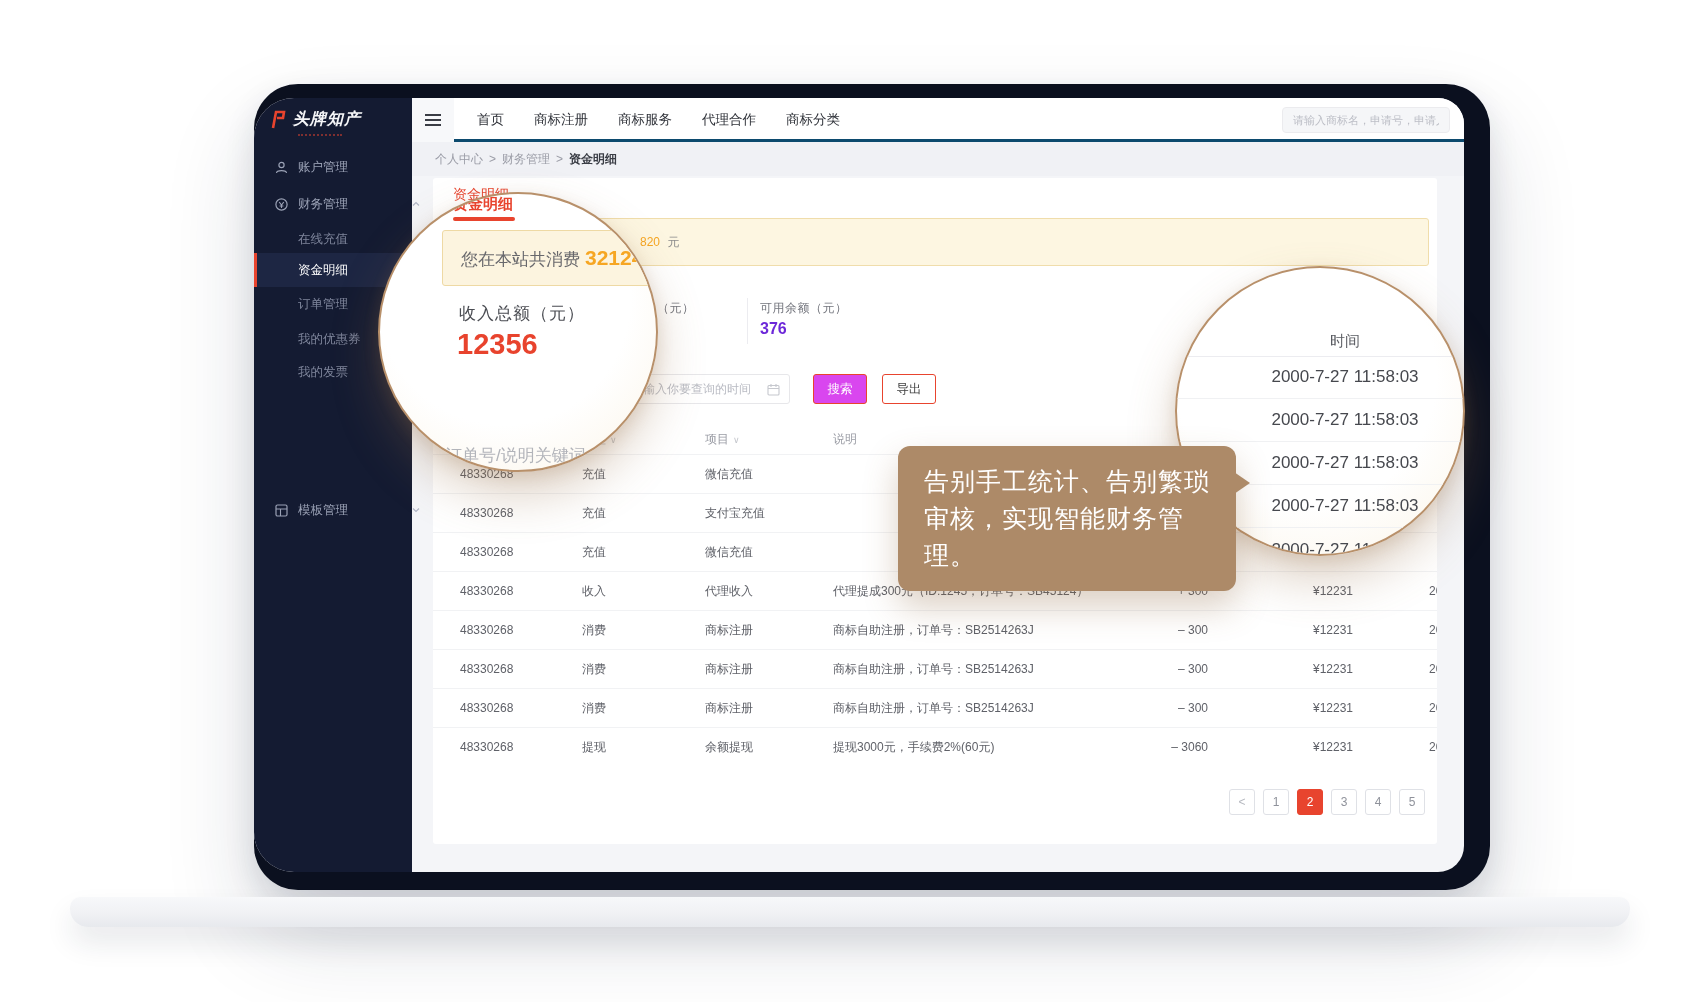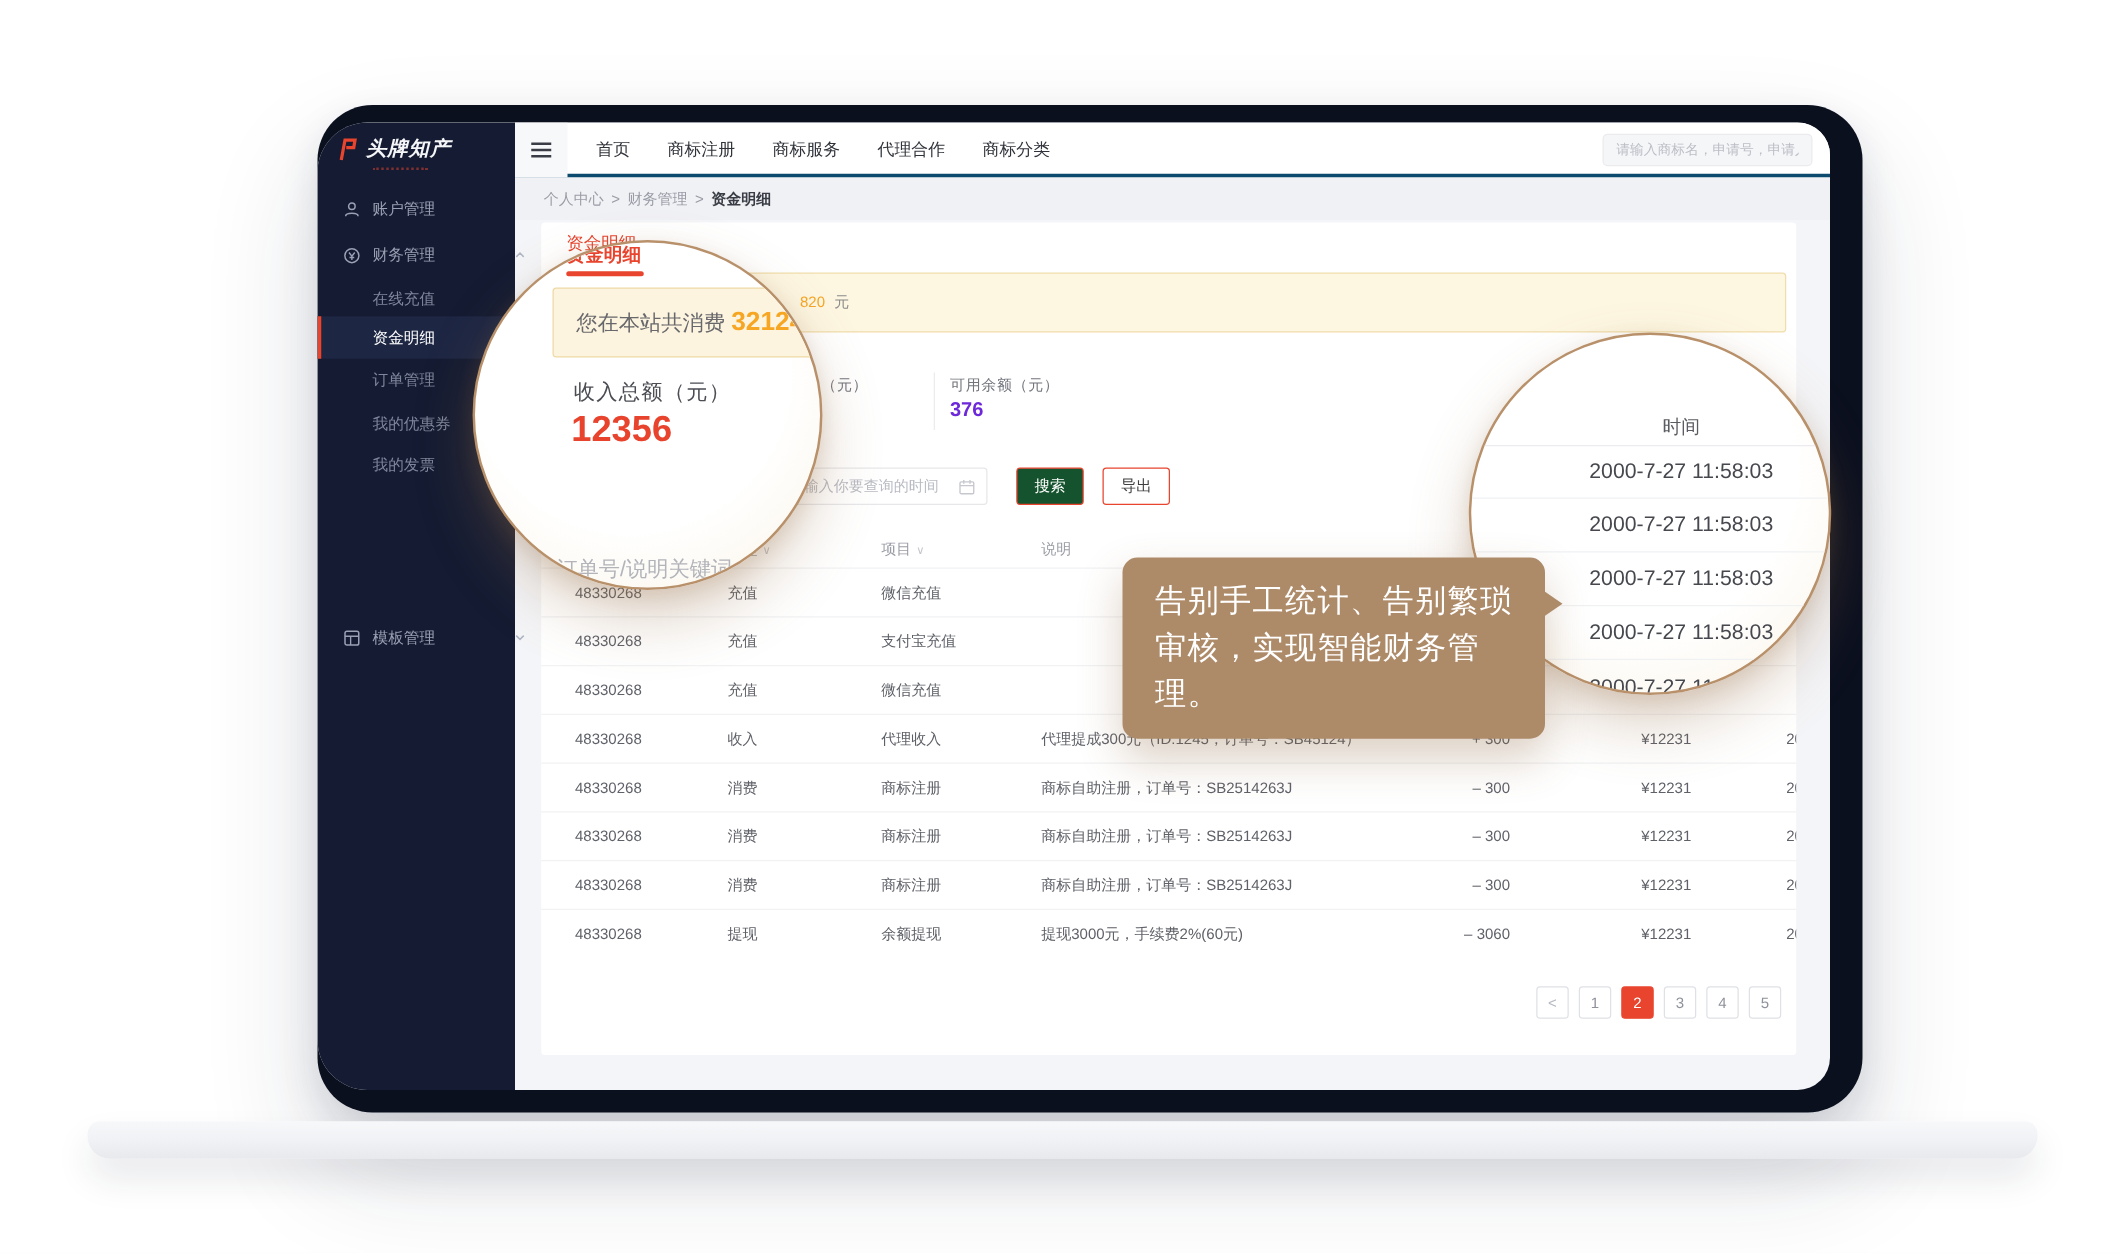--- a/index.html
+++ b/index.html
@@ -56,21 +56,21 @@
   .banner-tail .sfx{color:#8c8c8c;margin-left:4px;}
   .stat-label{position:absolute;font-size:12px;color:#73757d;letter-spacing:.5px;}
   .stat-value{position:absolute;font-size:16px;font-weight:bold;color:#6d28d9;}
   .stat-div{position:absolute;left:314px;top:120px;width:1px;height:46px;background:#ececf0;}
   .date-input{position:absolute;left:199px;top:196px;width:158px;height:30px;border:1px solid #e7e7ea;
               border-radius:3px;background:#fff;font-size:12px;color:#75777f;padding:0 28px 0 10px;outline:none;}
   .date-input::placeholder{color:#b9bbc3;}
   .cal-ic{position:absolute;left:334px;top:205px;width:13px;height:13px;display:flex;pointer-events:none;}
   .btn{position:absolute;top:196px;width:54px;height:30px;border-radius:3px;font-size:12.5px;
        display:flex;align-items:center;justify-content:center;cursor:pointer;}
-  .btn-search{left:380px;background:#14532d;color:#fff;border:1px solid #e8442e;}
+  .btn-search{left:380px;background:#d946ef;color:#fff;border:1px solid #e8442e;}
   .btn-export{left:449px;background:#fff;color:#404040;border:1px solid #e8442e;}
 
   
   .table{position:absolute;left:0;top:246px;width:1004px;}
   .thead,.trow{display:grid;grid-template-columns:122px 123px 128px 300px 75px 145px 84px;
                padding-left:27px;align-items:center;width:1004px;}
   .thead{height:30px;font-size:12px;color:#9b9da5;}
   .caret{font-size:9px;color:#c3c5cb;margin-left:4px;}
   .trow{height:39px;border-top:1px solid #f1f2f4;font-size:12px;color:#5f6168;}
   .c-amt,.c-bal{text-align:right;}

